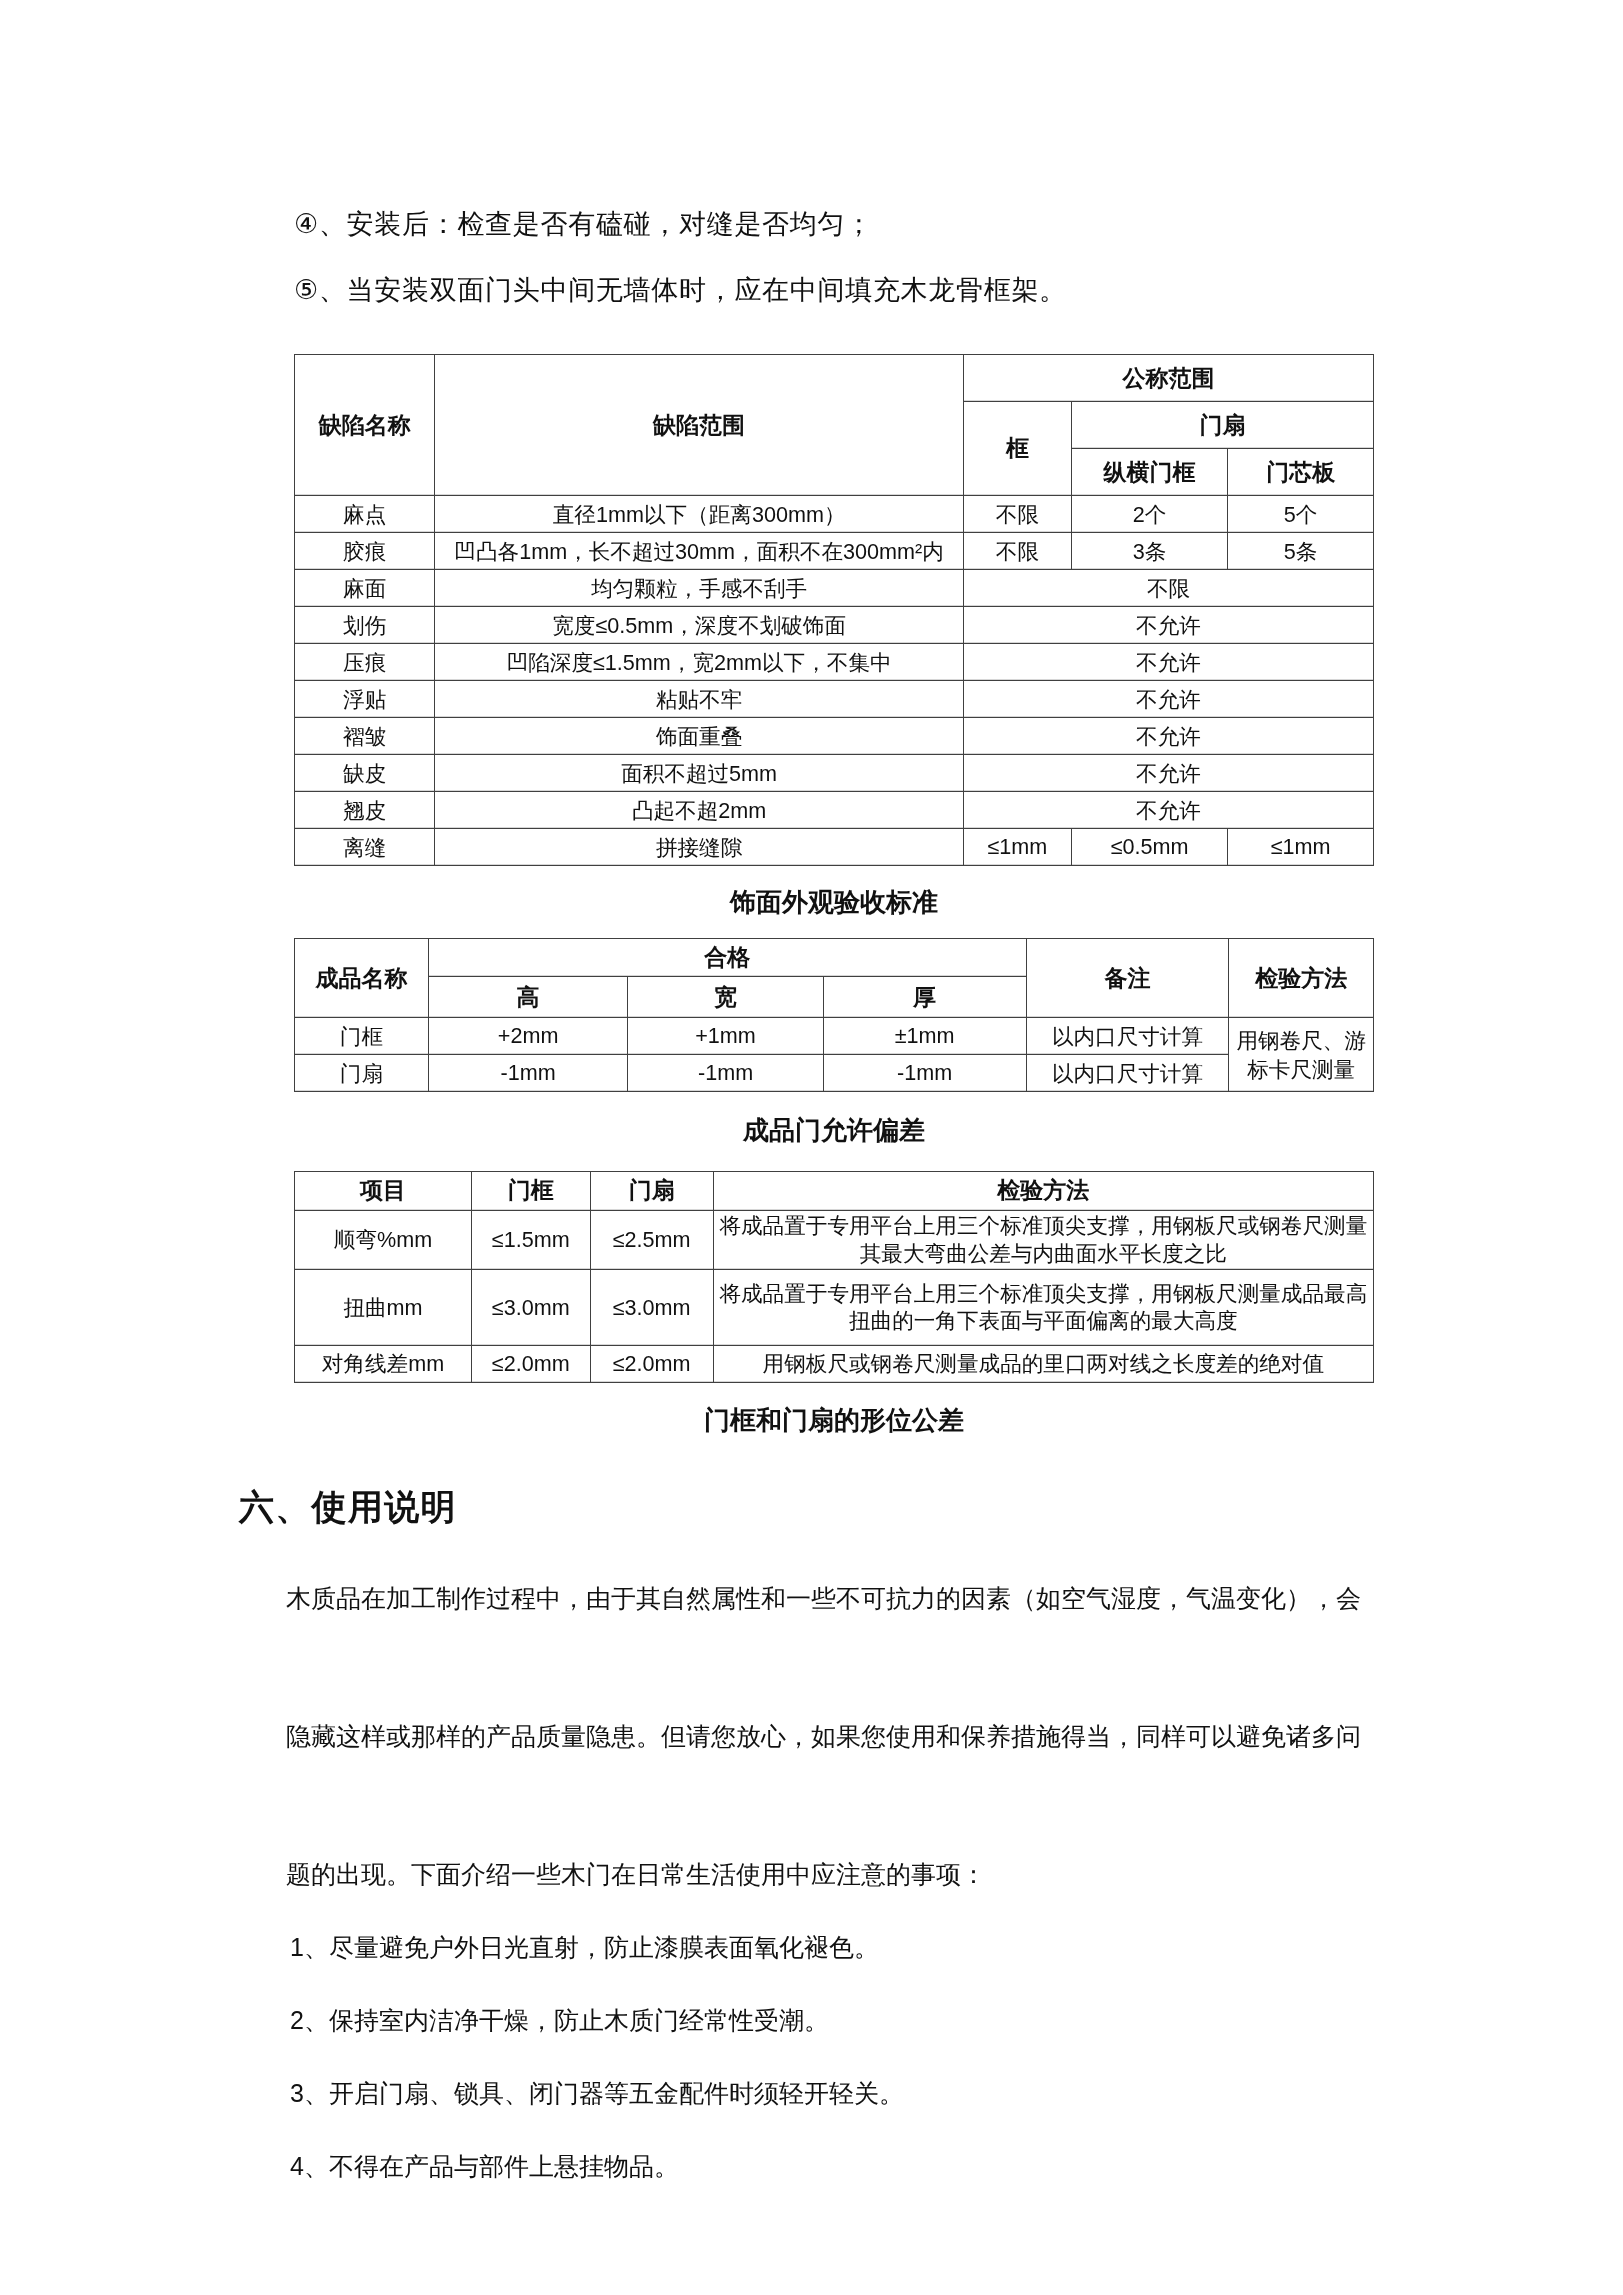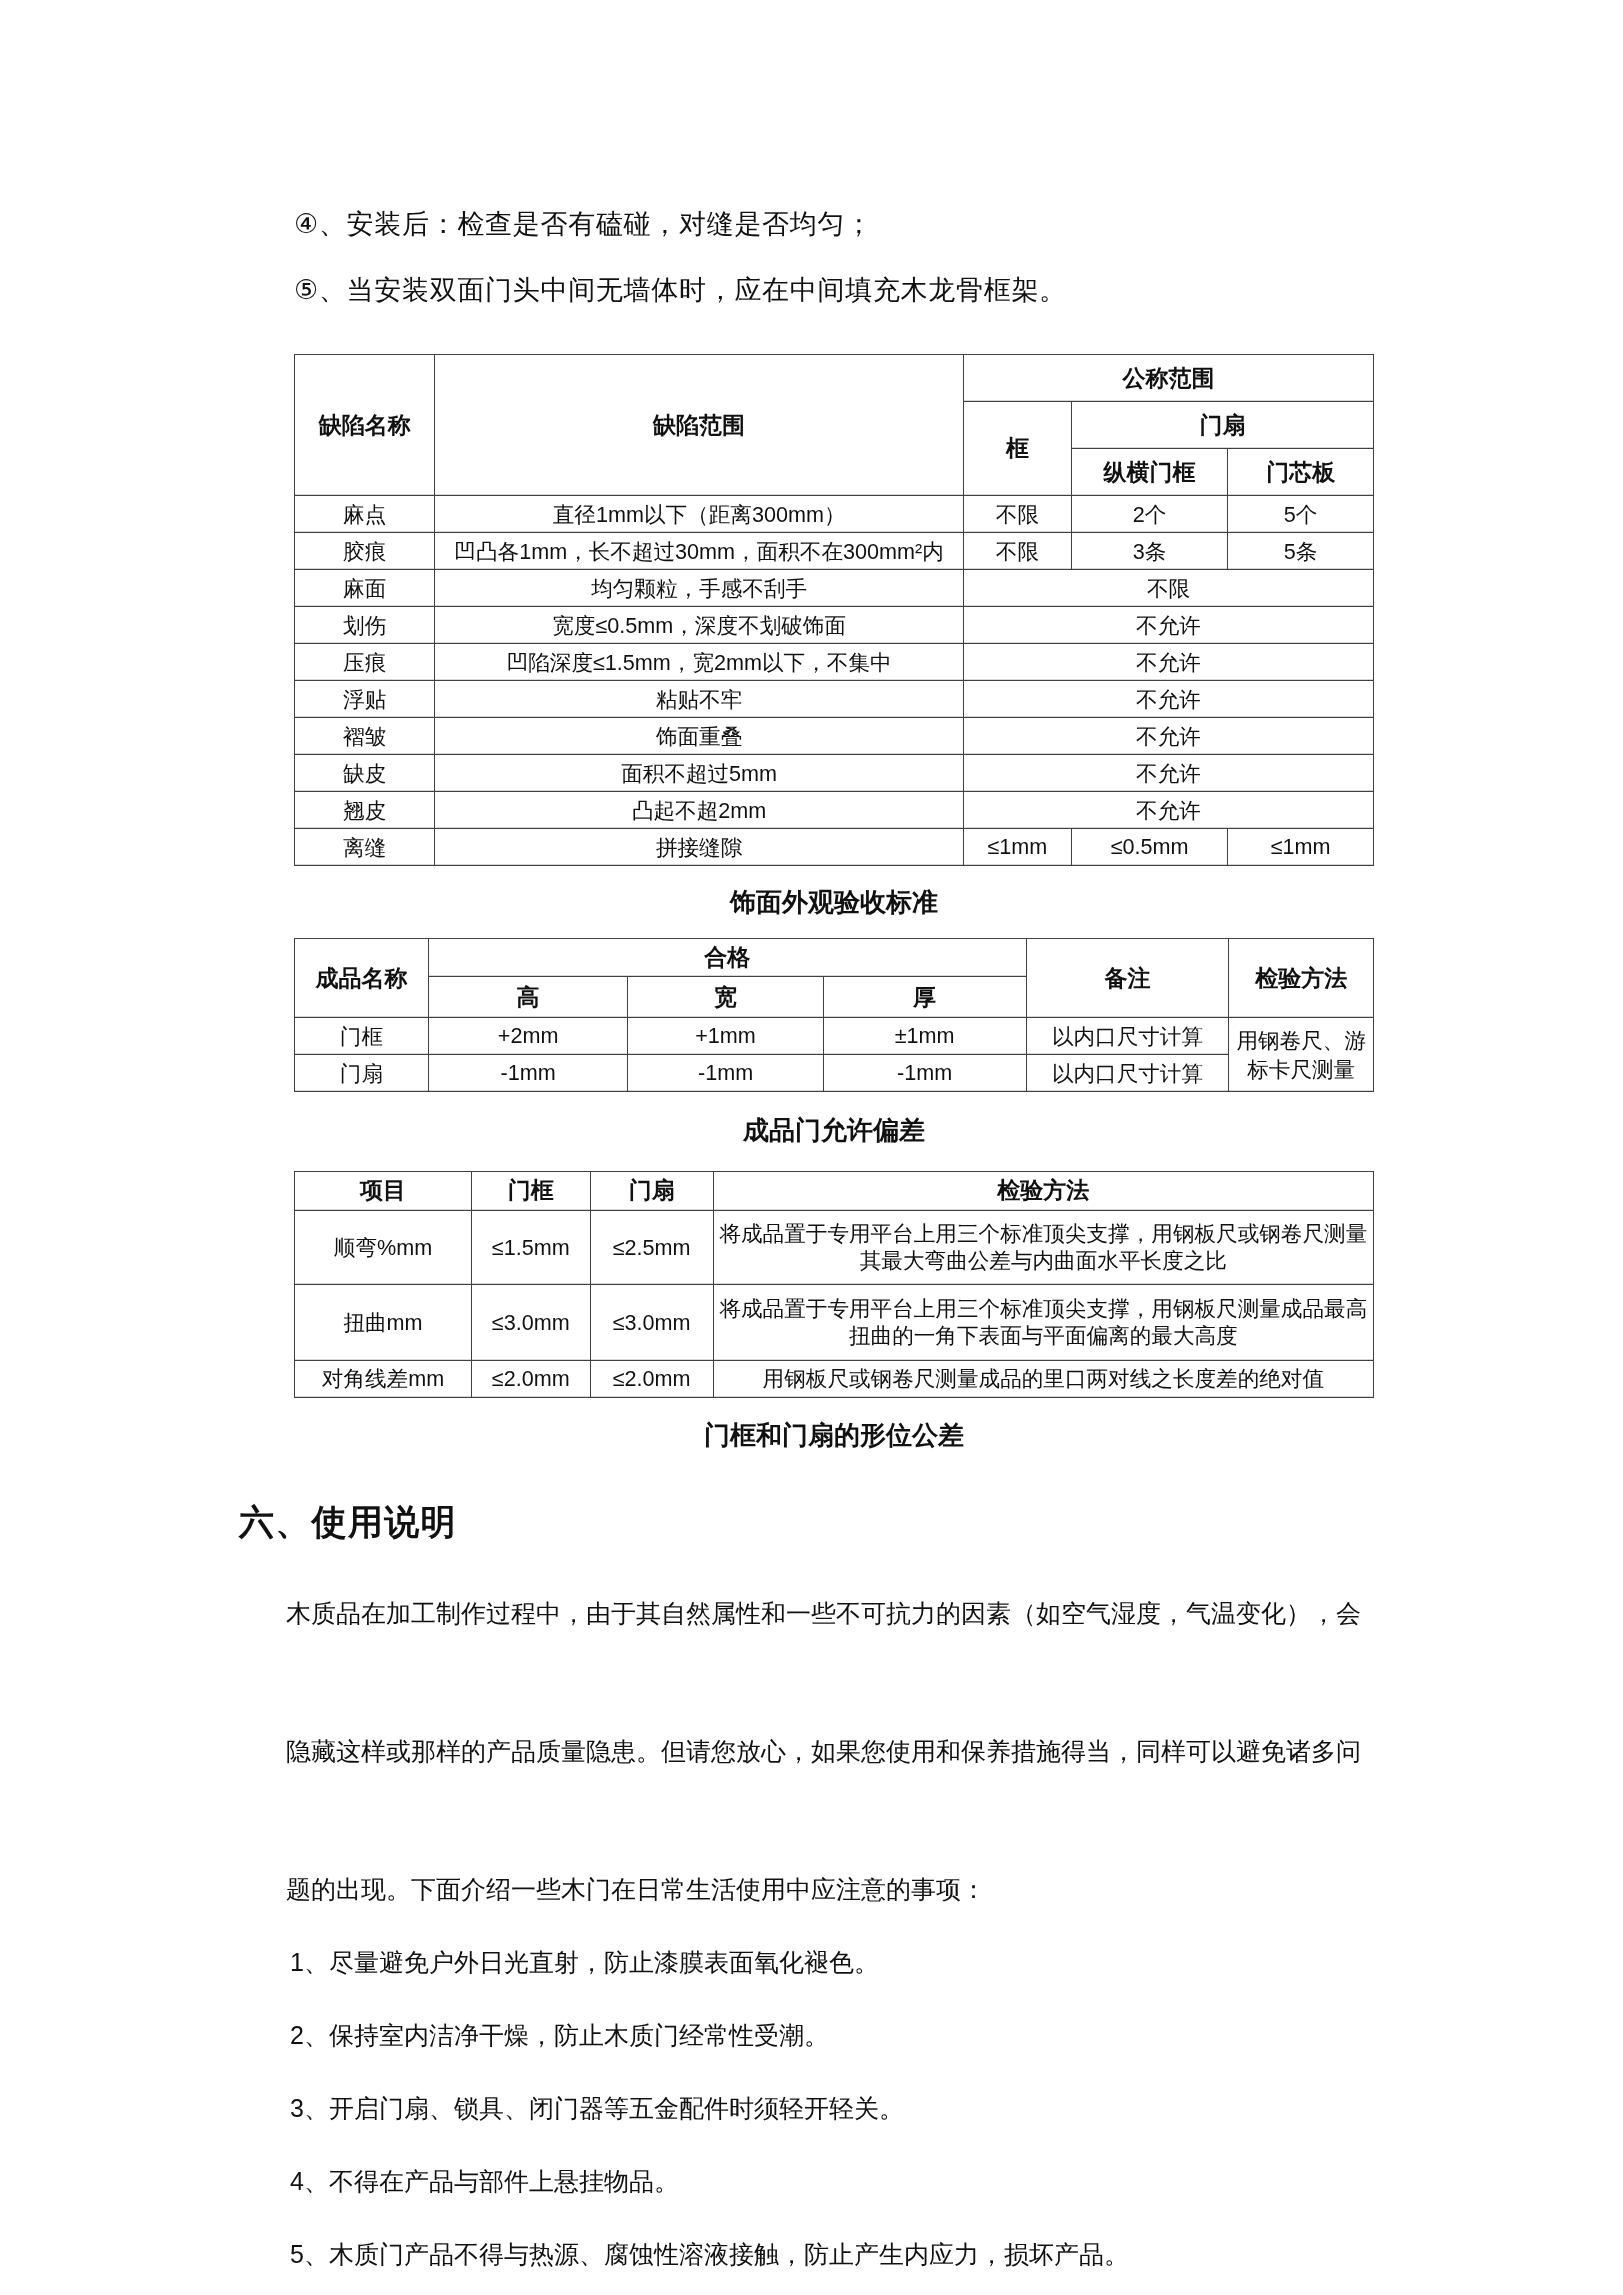--- a/index.html
+++ b/index.html
@@ -53,21 +53,21 @@
   .caption2 { margin-top: 22px; }
   .caption3 { margin-top: 21px; }
 
   .t2 { margin-top: 19.6px; }
   .t2 .hrow1 { height: 38px; }
   .t2 .hrow2 { height: 41px; }
   .t2 tbody tr { height: 37px; }
 
   .t3 { margin-top: 23.6px; padding-left: 24px; }
   .t3 .hrow { height: 39px; }
-  .t3 .row-tall1 { height: 74px; }
+  .t3 .row-tall1 { height: 59px; }
   .t3 .row-tall2 { height: 76px; }
   .t3 .row-short { height: 37px; }
   .t3 td { line-height: 27.5px; }
 
   .section-heading {
     margin: 47px 12px 0 239px;
     font-size: 35px;
     font-weight: bold;
     letter-spacing: 1.3px;
   }
@@ -258,16 +258,15 @@
   <h2 class="section-heading">六、使用说明</h2>
 
   <div class="body-text">
     <p class="para"><span>木质品在加工制作过程中，由于其自然属性和一些不可抗力的因素（如空气湿度，气温变化），会</span><br>
 <span>隐藏这样或那样的产品质量隐患。但请您放心，如果您使用和保养措施得当，同样可以避免诸多问</span><br>
 <span>题的出现。下面介绍一些木门在日常生活使用中应注意的事项：</span></p>
     <p class="usage-item">1、尽量避免户外日光直射，防止漆膜表面氧化褪色。</p>
     <p class="usage-item">2、保持室内洁净干燥，防止木质门经常性受潮。</p>
     <p class="usage-item">3、开启门扇、锁具、闭门器等五金配件时须轻开轻关。</p>
     <p class="usage-item">4、不得在产品与部件上悬挂物品。</p>
-    <p class="usage-item">5、木质门产品不得与热源、腐蚀性溶液接触，防止产生内应力，损坏产品。</p>
   </div>
 </div>
 
 
 </body></html>

